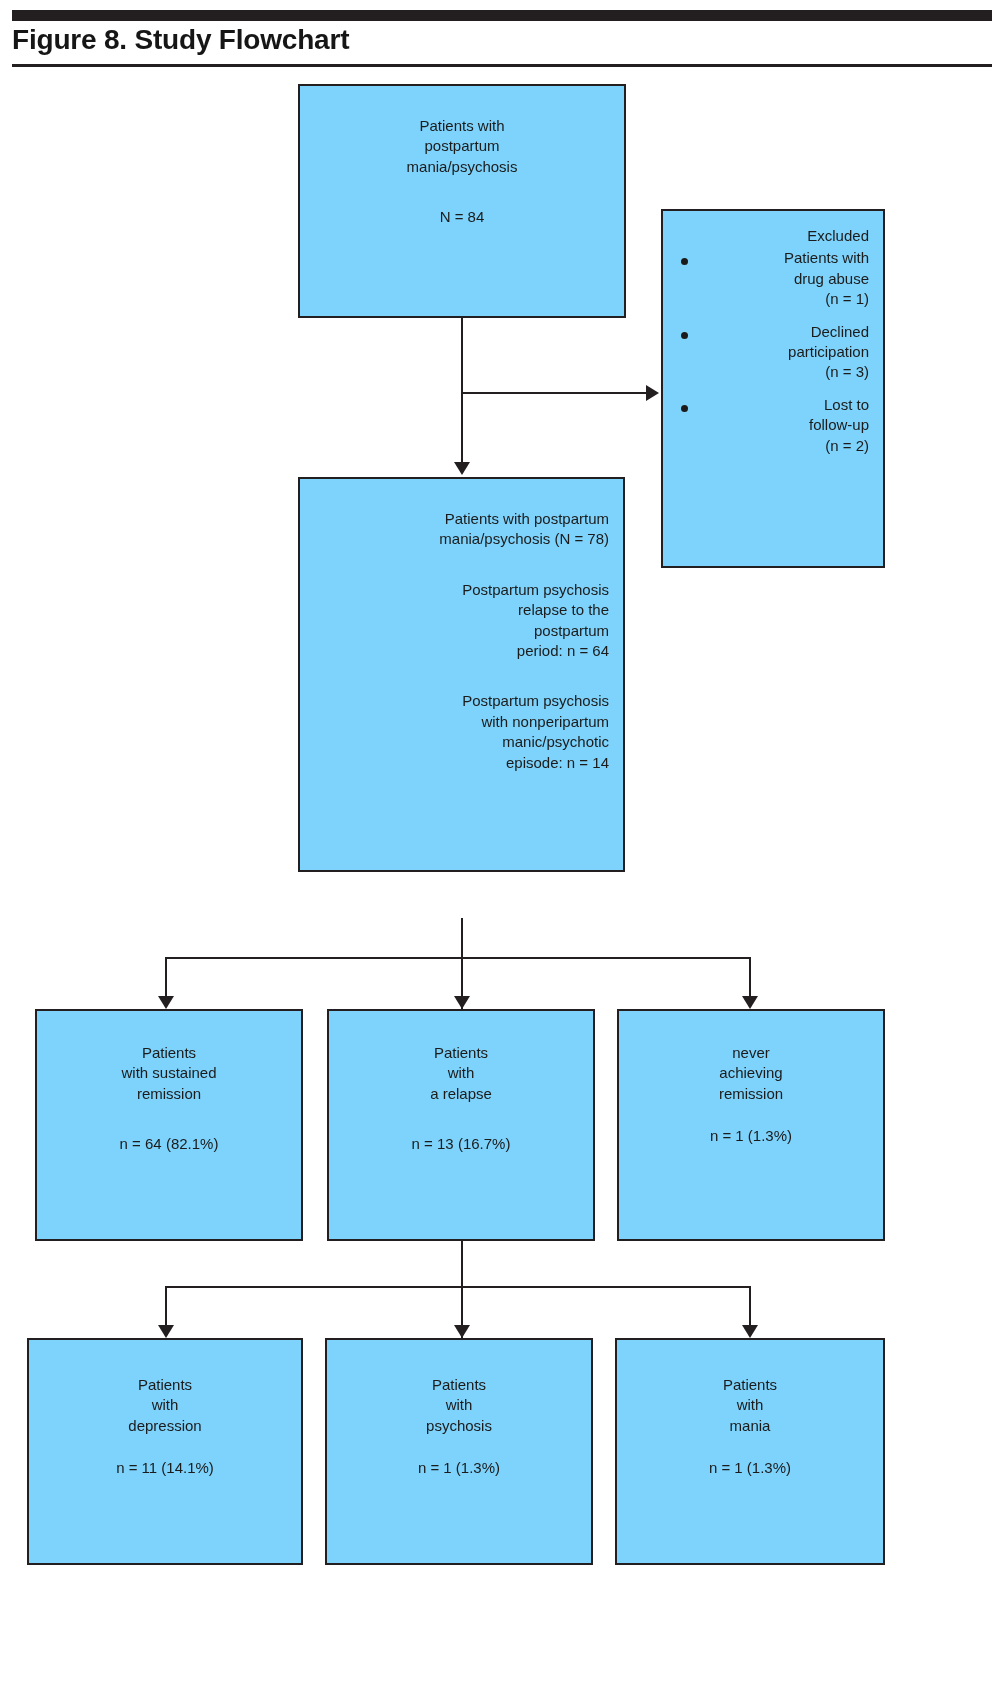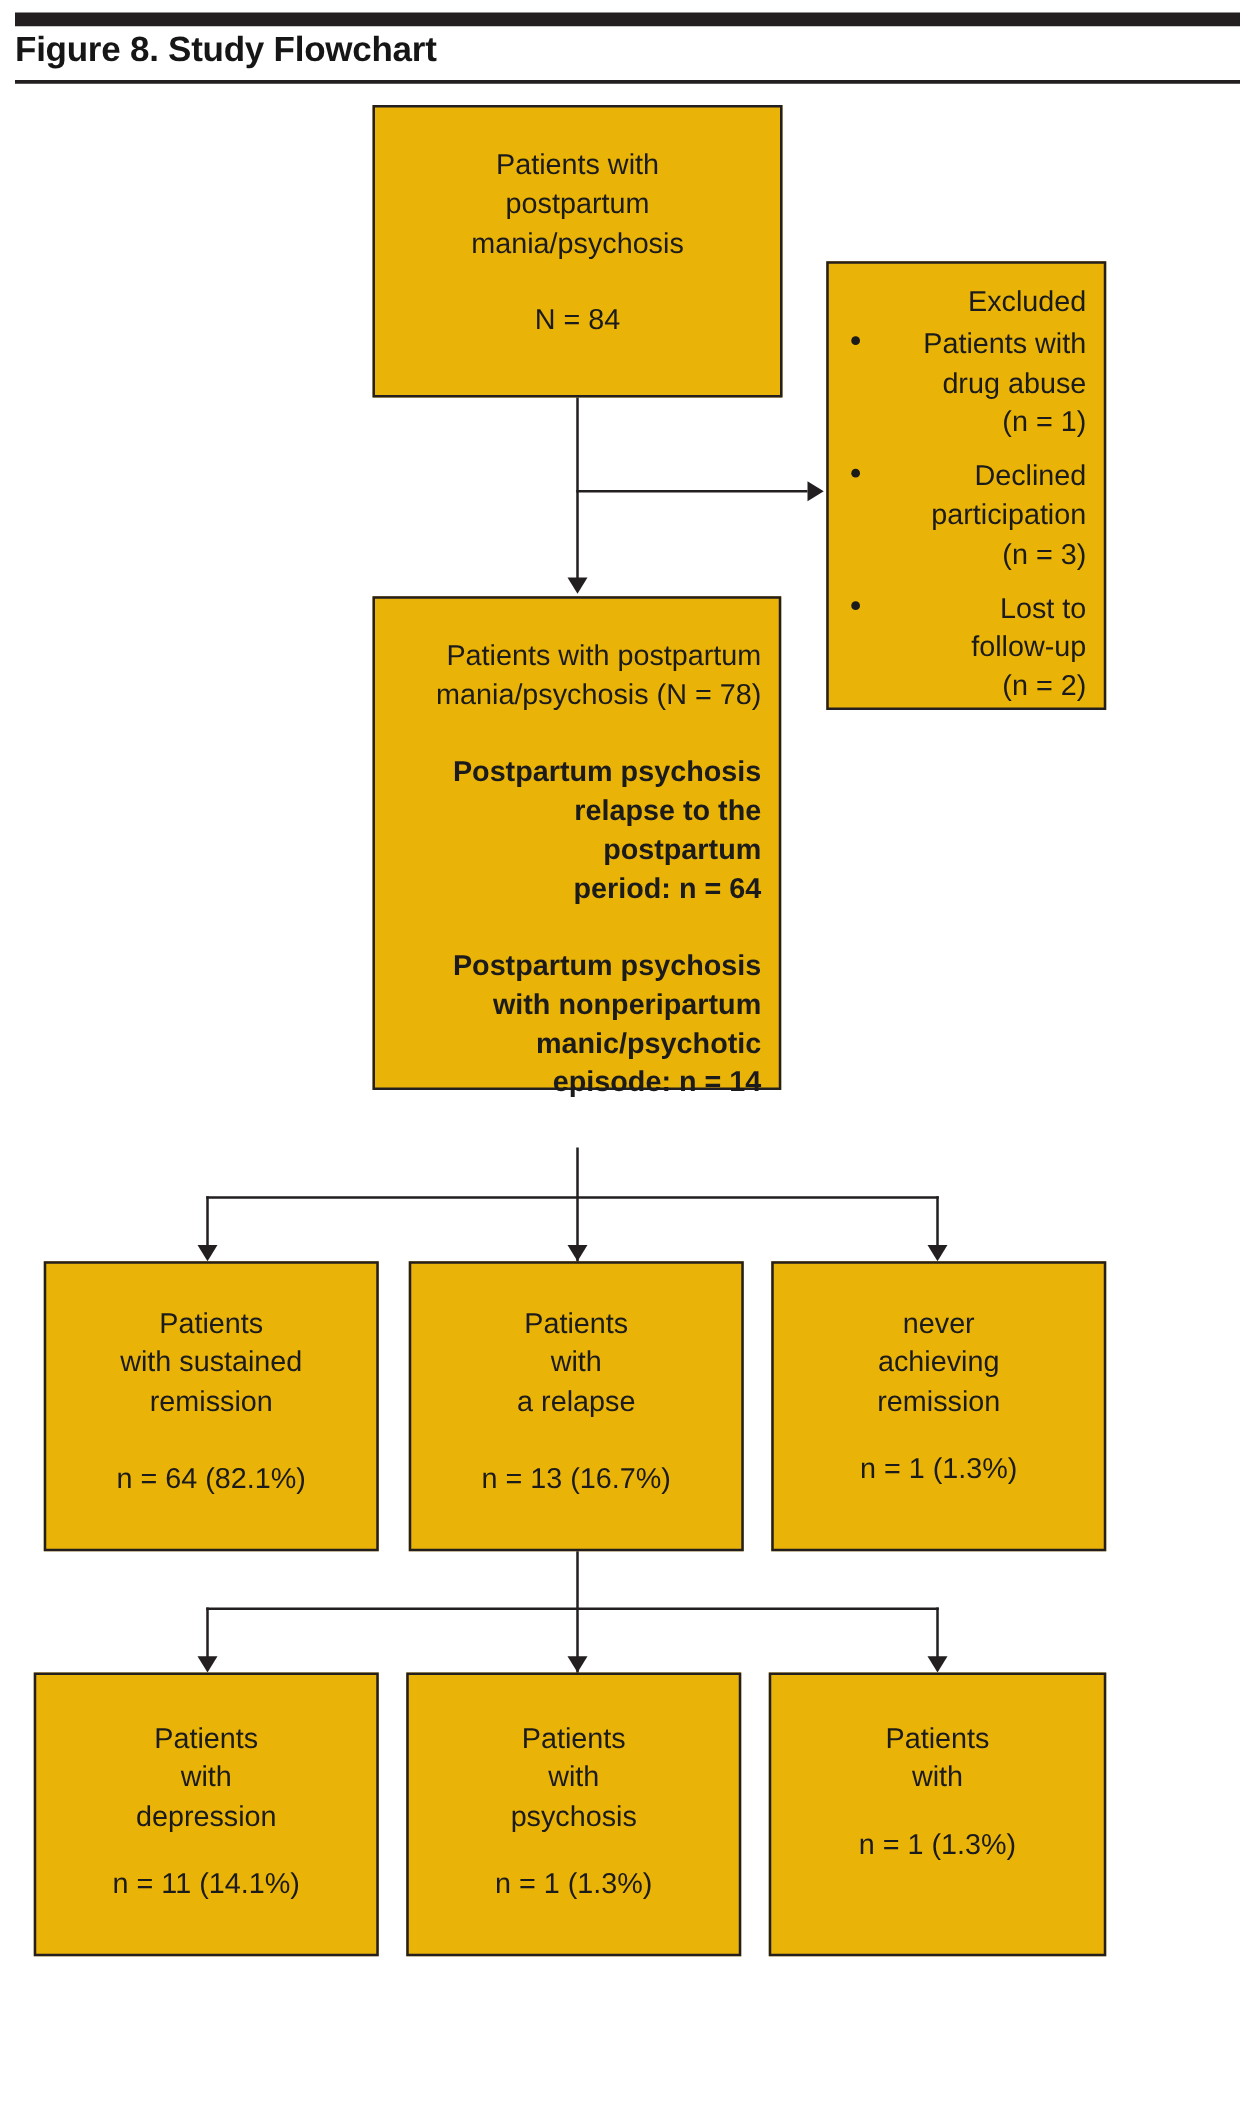--- a/index.html
+++ b/index.html
@@ -44,40 +44,40 @@
     left: 12px;
     top: 64px;
     width: 980px;
     height: 3px;
     background: #231f20;
   }
 
   
   .box {
     position: absolute;
-    background: #eab308;
+    background: #7dd3fc;
     border: 2px solid #231f20;
     box-sizing: border-box;
-    font-size: 23px;
+    font-size: 15px;
     line-height: 1.36;
     color: #1b1b1b;
   }
   .box .inner {
     position: absolute;
     left: 0; right: 0;
     padding: 0 10px;
     box-sizing: border-box;
   }
   .ctr { text-align: center; }
   .lft { text-align: right; }
 
   .para { margin: 0; }
   .gap-lg { height: 30px; }
   .gap-md { height: 22px; }
-  .indent { padding-left: 36px; font-weight: bold; }
+  .indent { padding-left: 36px; }
 
   
   .excl-head {
     margin: 0 0 2px 0;
   }
   ul.bullets {
     margin: 0;
     padding: 0;
     list-style: none;
   }
@@ -258,18 +258,19 @@
       <p class="para">psychosis</p>
       <div class="gap-md"></div>
       <p class="para">n = 1 (1.3%)</p>
     </div>
   </div>
 
   <div class="box" style="left:615px; top:1338px; width:270px; height:227px;">
     <div class="inner ctr" style="top:35px;">
       <p class="para">Patients</p>
       <p class="para">with</p>
+      <p class="para">mania</p>
       <div class="gap-md"></div>
       <p class="para">n = 1 (1.3%)</p>
     </div>
   </div>
 
 </div>
 
 </body></html>

